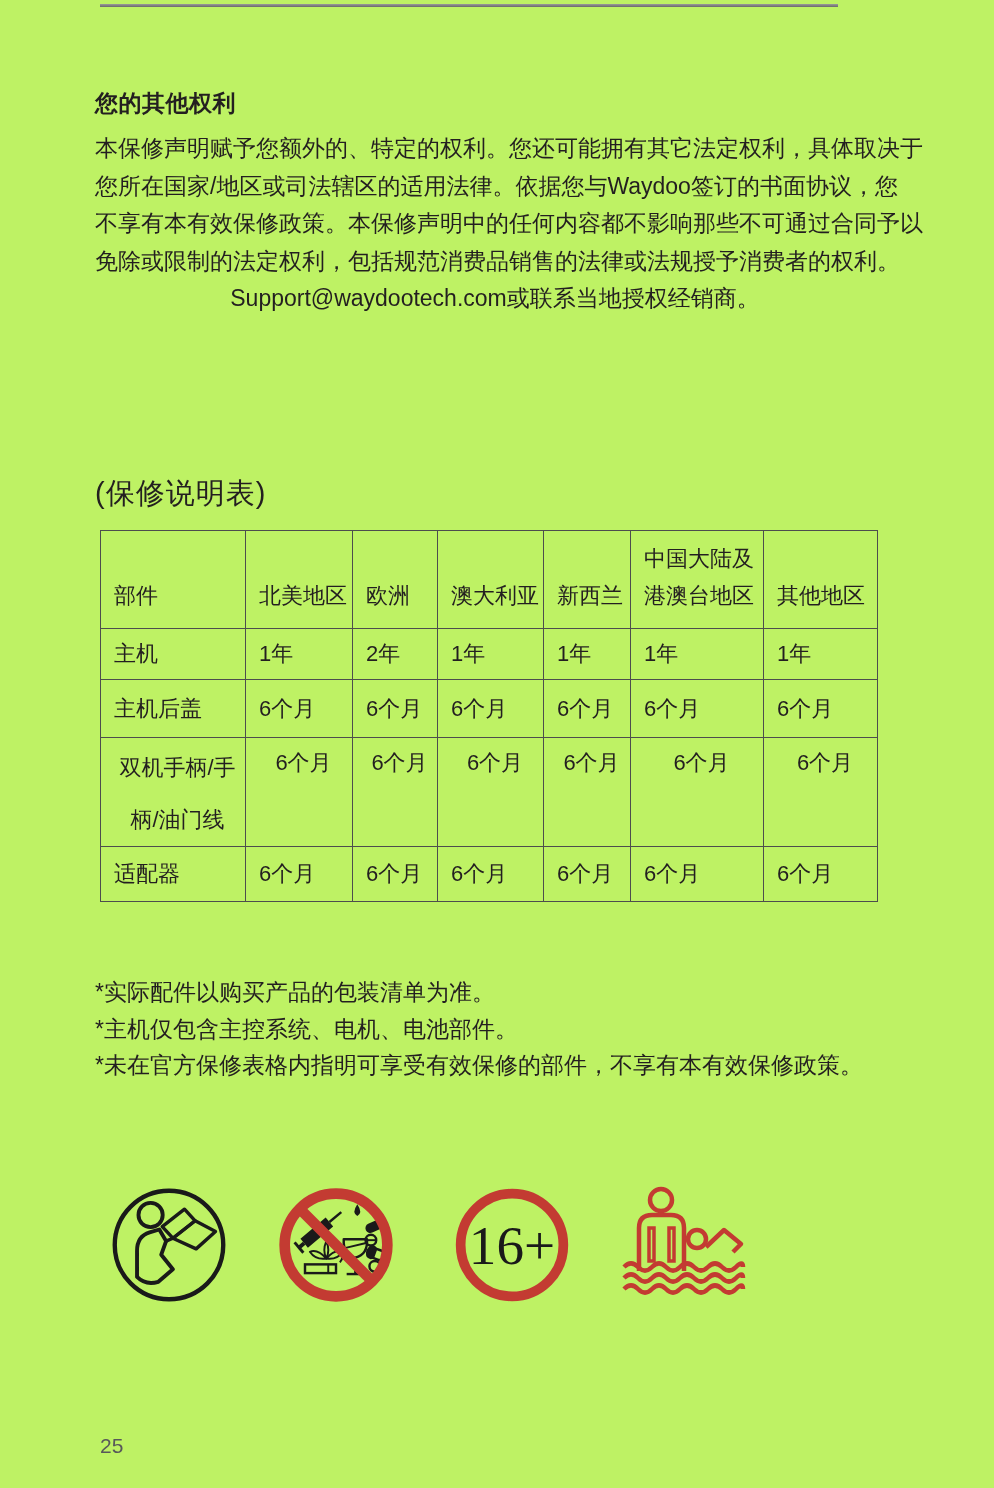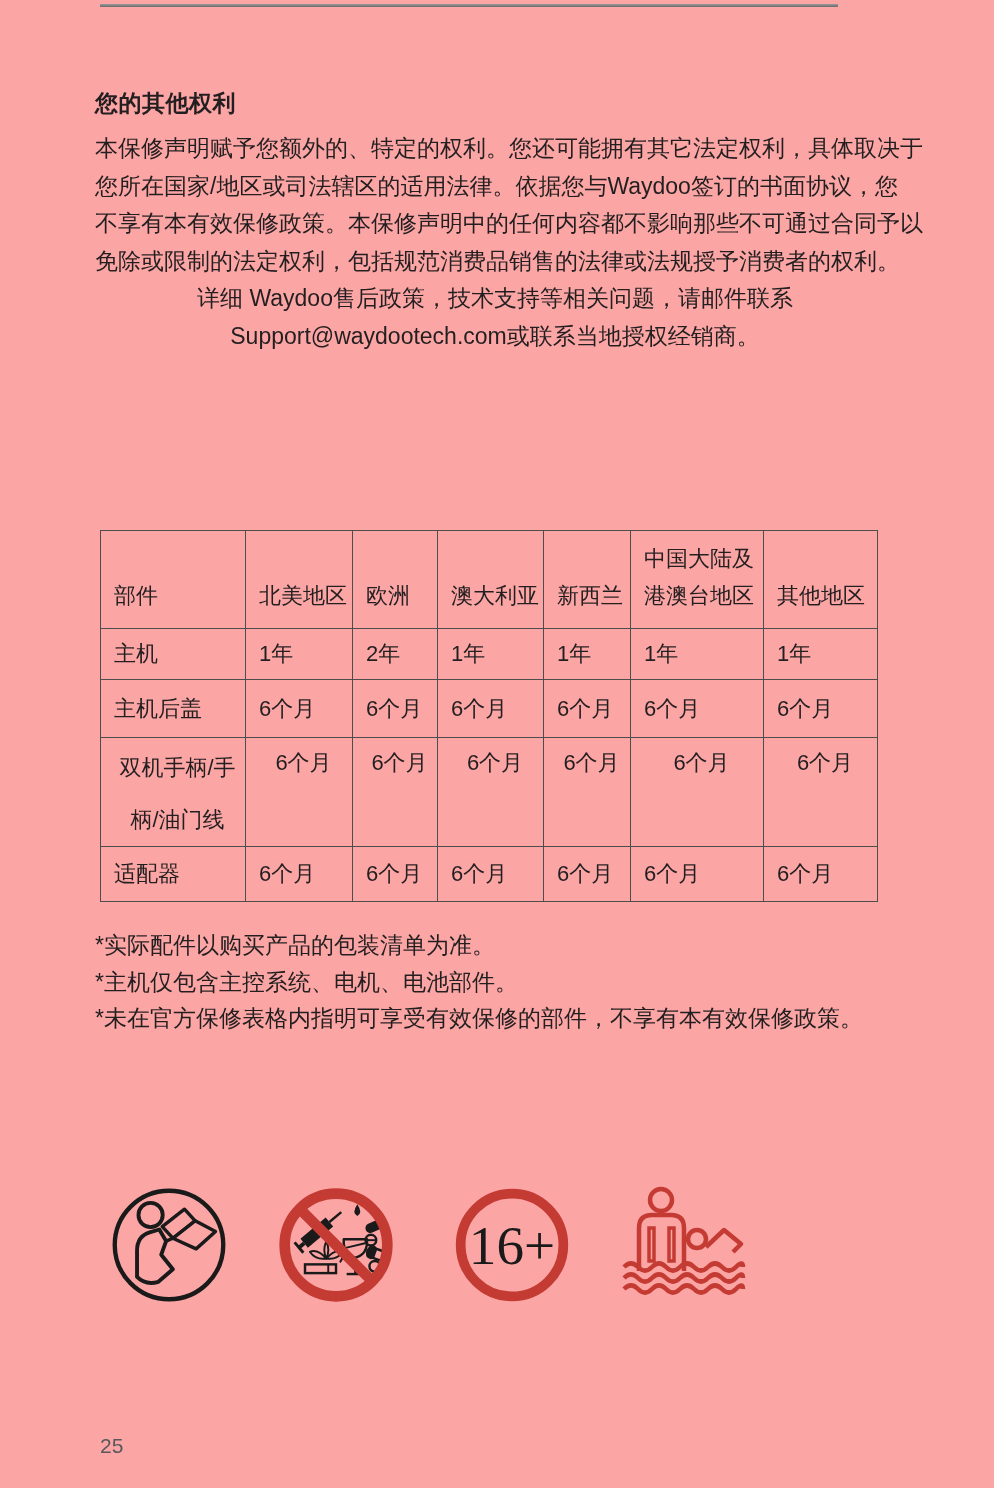--- a/index.html
+++ b/index.html
@@ -8,21 +8,21 @@
     --table-border:#4D4D4D;
     --rule-gray:#7E7E7E;
     --page-number-gray:#58585A;
   }
   *{margin:0;padding:0;box-sizing:border-box;}
   html,body{background:#ffffff;}
   .page{
     position:relative;
     width:994px;height:1488px;
     margin:0 auto;
-    background:#fca5a5;
+    background:#bef264;
     font-family:"Liberation Sans","DejaVu Sans",sans-serif;
     color:var(--text-dark);
     overflow:hidden;
   }
   .top-rule{
     position:absolute;left:100px;top:4px;width:738px;height:3px;
     background:linear-gradient(#9a9a9a,#6a6a6a);
   }
   .sec-title{
     position:absolute;left:95px;top:88px;
@@ -55,21 +55,21 @@
   table.warranty tr.row-0{height:51px;}
   table.warranty tr.row-1{height:58px;}
   table.warranty tr.row-2{height:104px;}
   table.warranty tr.row-3{height:55px;padding-left:28px;}
   table.warranty tr.row-0 td,
   table.warranty tr.row-1 td,
   table.warranty tr.row-3 td{vertical-align:middle;}
   table.warranty tr.row-2 td{vertical-align:top;padding-top:10px;line-height:30px;text-align:center;}
   table.warranty tr.row-2 td.part-cell{padding-top:4px;line-height:52px;}
   .footnotes{
-    position:absolute;left:95px;top:927px;width:880px;
+    position:absolute;left:95px;top:974px;width:880px;
     font-size:23px;line-height:36.5px;
   }
   .footnotes .fnote{white-space:nowrap;}
   .icon-row .icon{position:absolute;top:1183px;}
   .icon-read{left:107px;width:124px;height:124px;}
   .icon-nodrugs{left:274px;width:124px;height:124px;}
   .icon-age{left:450px;width:124px;height:124px;}
   .icon-swim{left:612px;width:140px;height:124px;}
   .page-number{
     position:absolute;left:100px;top:1434px;
@@ -88,24 +88,24 @@
 
   <div class="top-rule"></div>
 
   <h2 class="sec-title">您的其他权利</h2>
 
   <div class="paragraph">
     <div class="pline">本保修声明赋予您额外的、特定的权利。您还可能拥有其它法定权利，具体取决于</div>
     <div class="pline">您所在国家/地区或司法辖区的适用法律。依据您与Waydoo签订的书面协议，您</div>
     <div class="pline">不享有本有效保修政策。本保修声明中的任何内容都不影响那些不可通过合同予以</div>
     <div class="pline">免除或限制的法定权利，包括规范消费品销售的法律或法规授予消费者的权利。</div>
-    <div class="pline">详细 Waydoo售后政策，技术支持等相关问题，请邮件联系</div>
     <div class="pline">Support@waydootech.com或联系当地授权经销商。</div>
   </div>
 
+  <div class="table-caption">(保修说明表)</div>
 
   <table class="warranty">
     <colgroup>
       <col style="width:145px">
         <col style="width:107px">
         <col style="width:85px">
       <col style="width:106px">
         <col style="width:87px">
         <col style="width:133px">
       <col style="width:114px">

